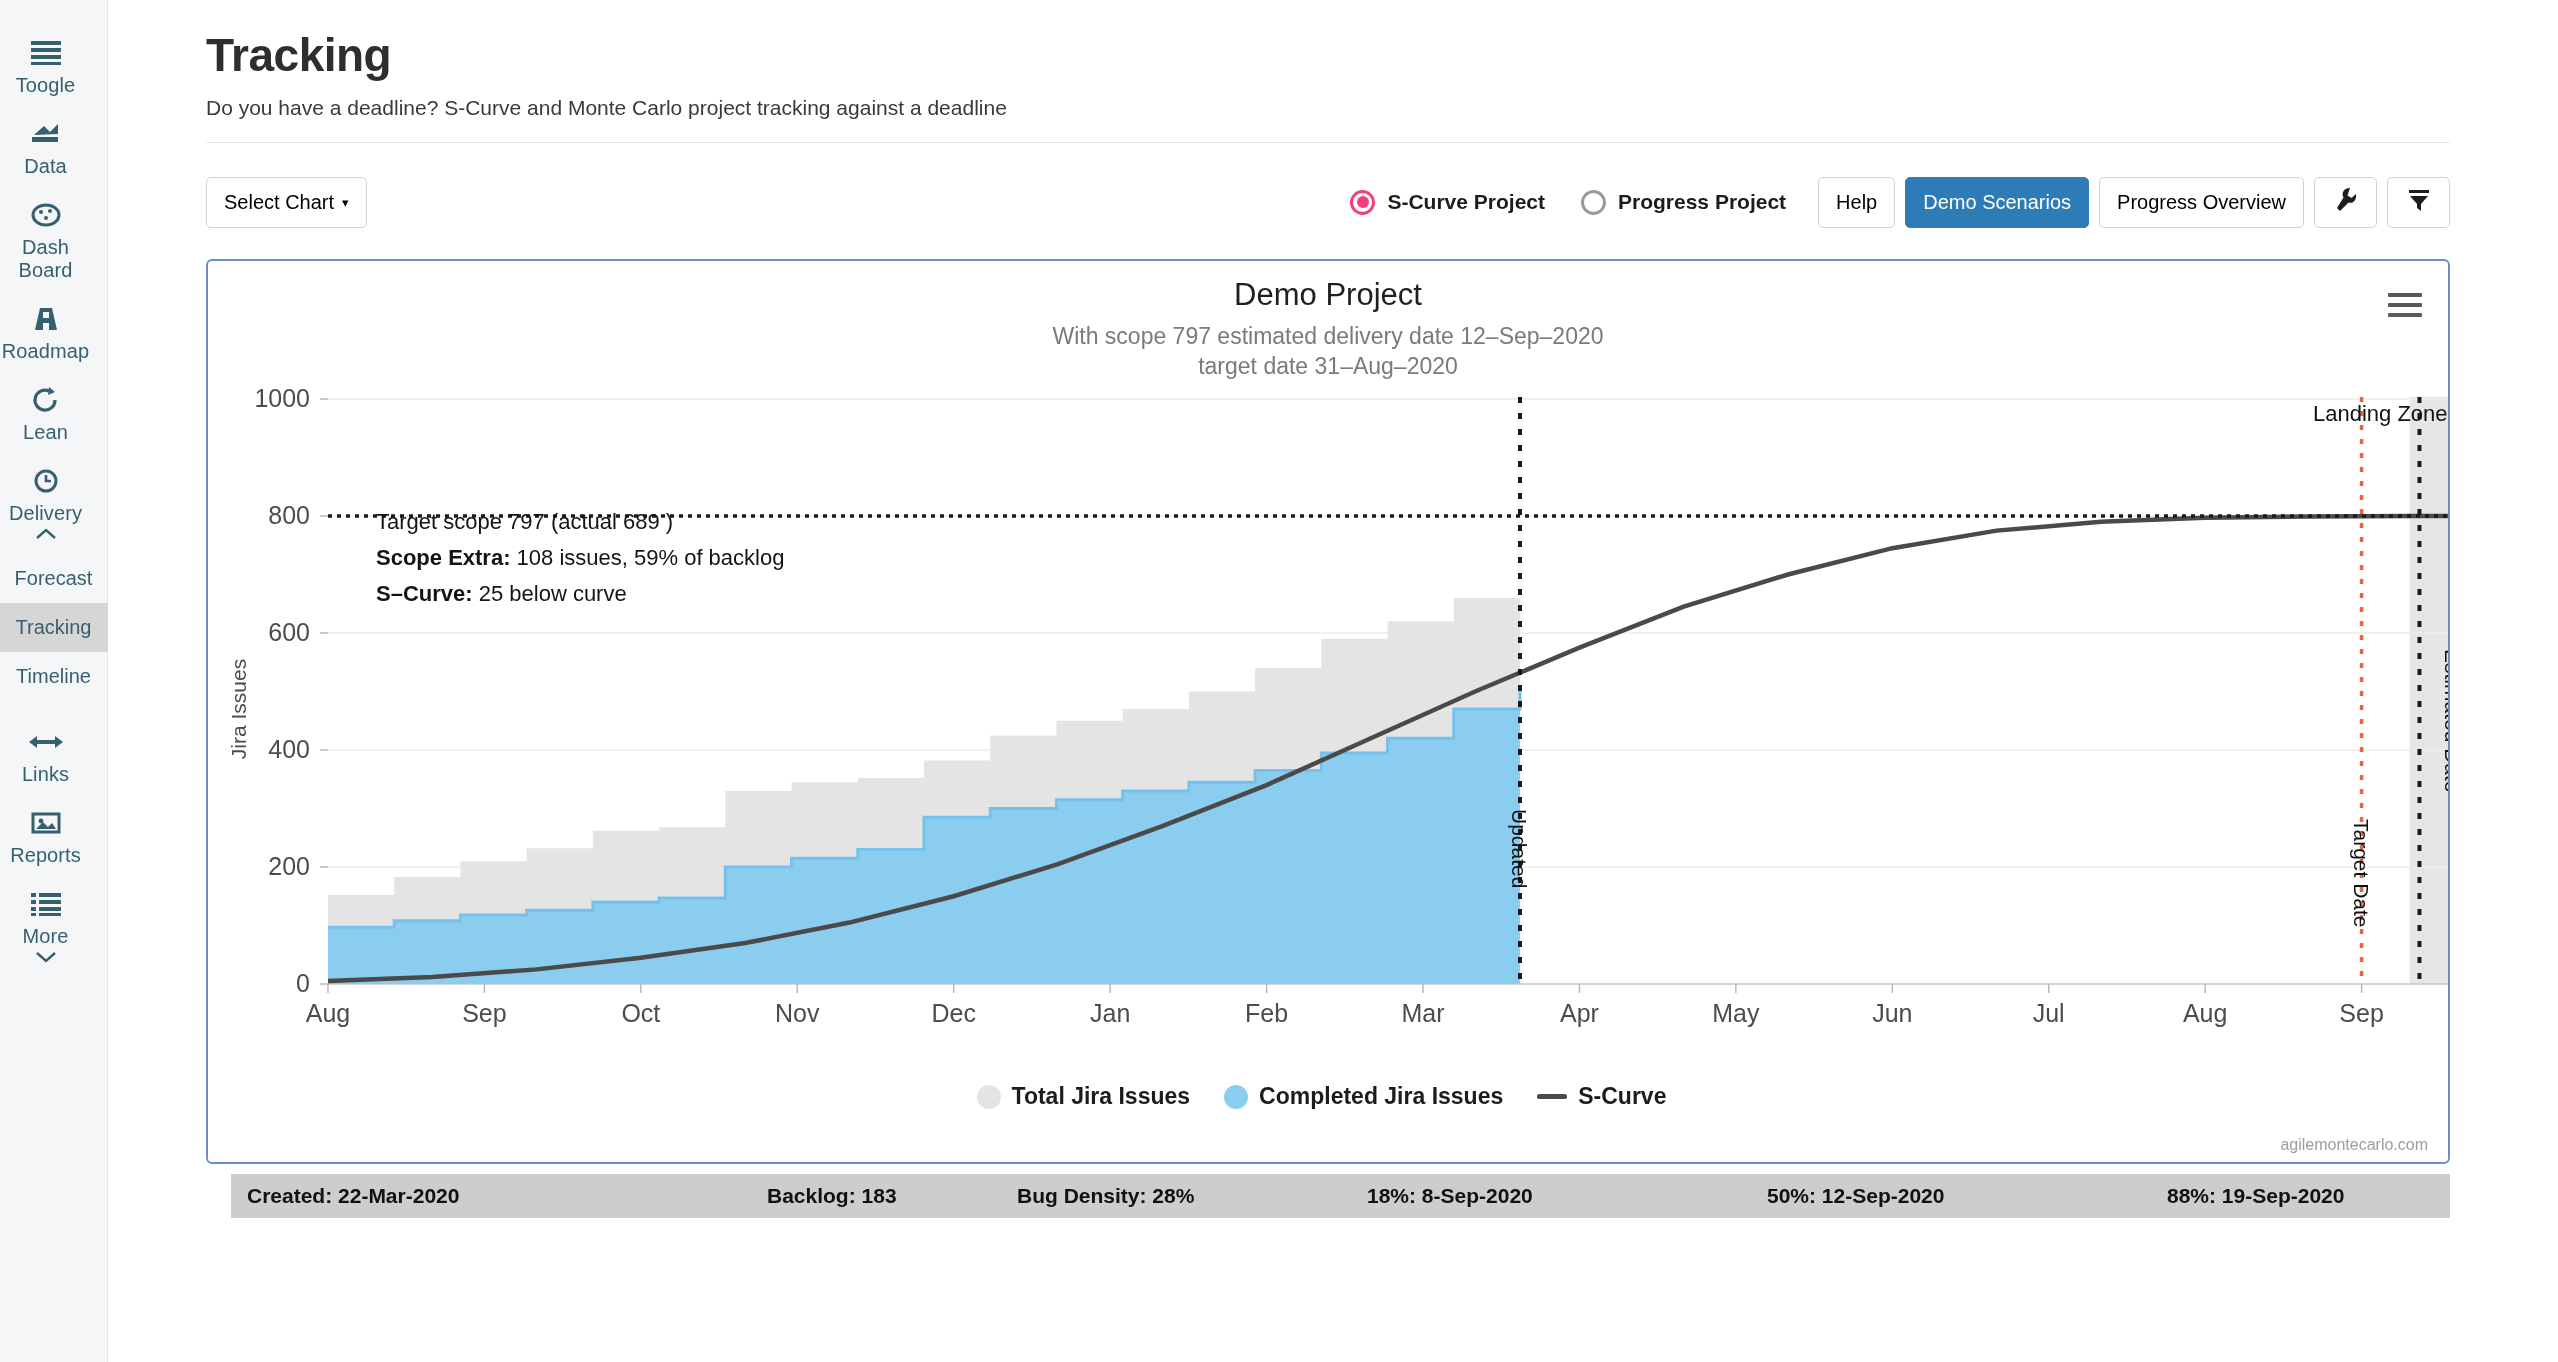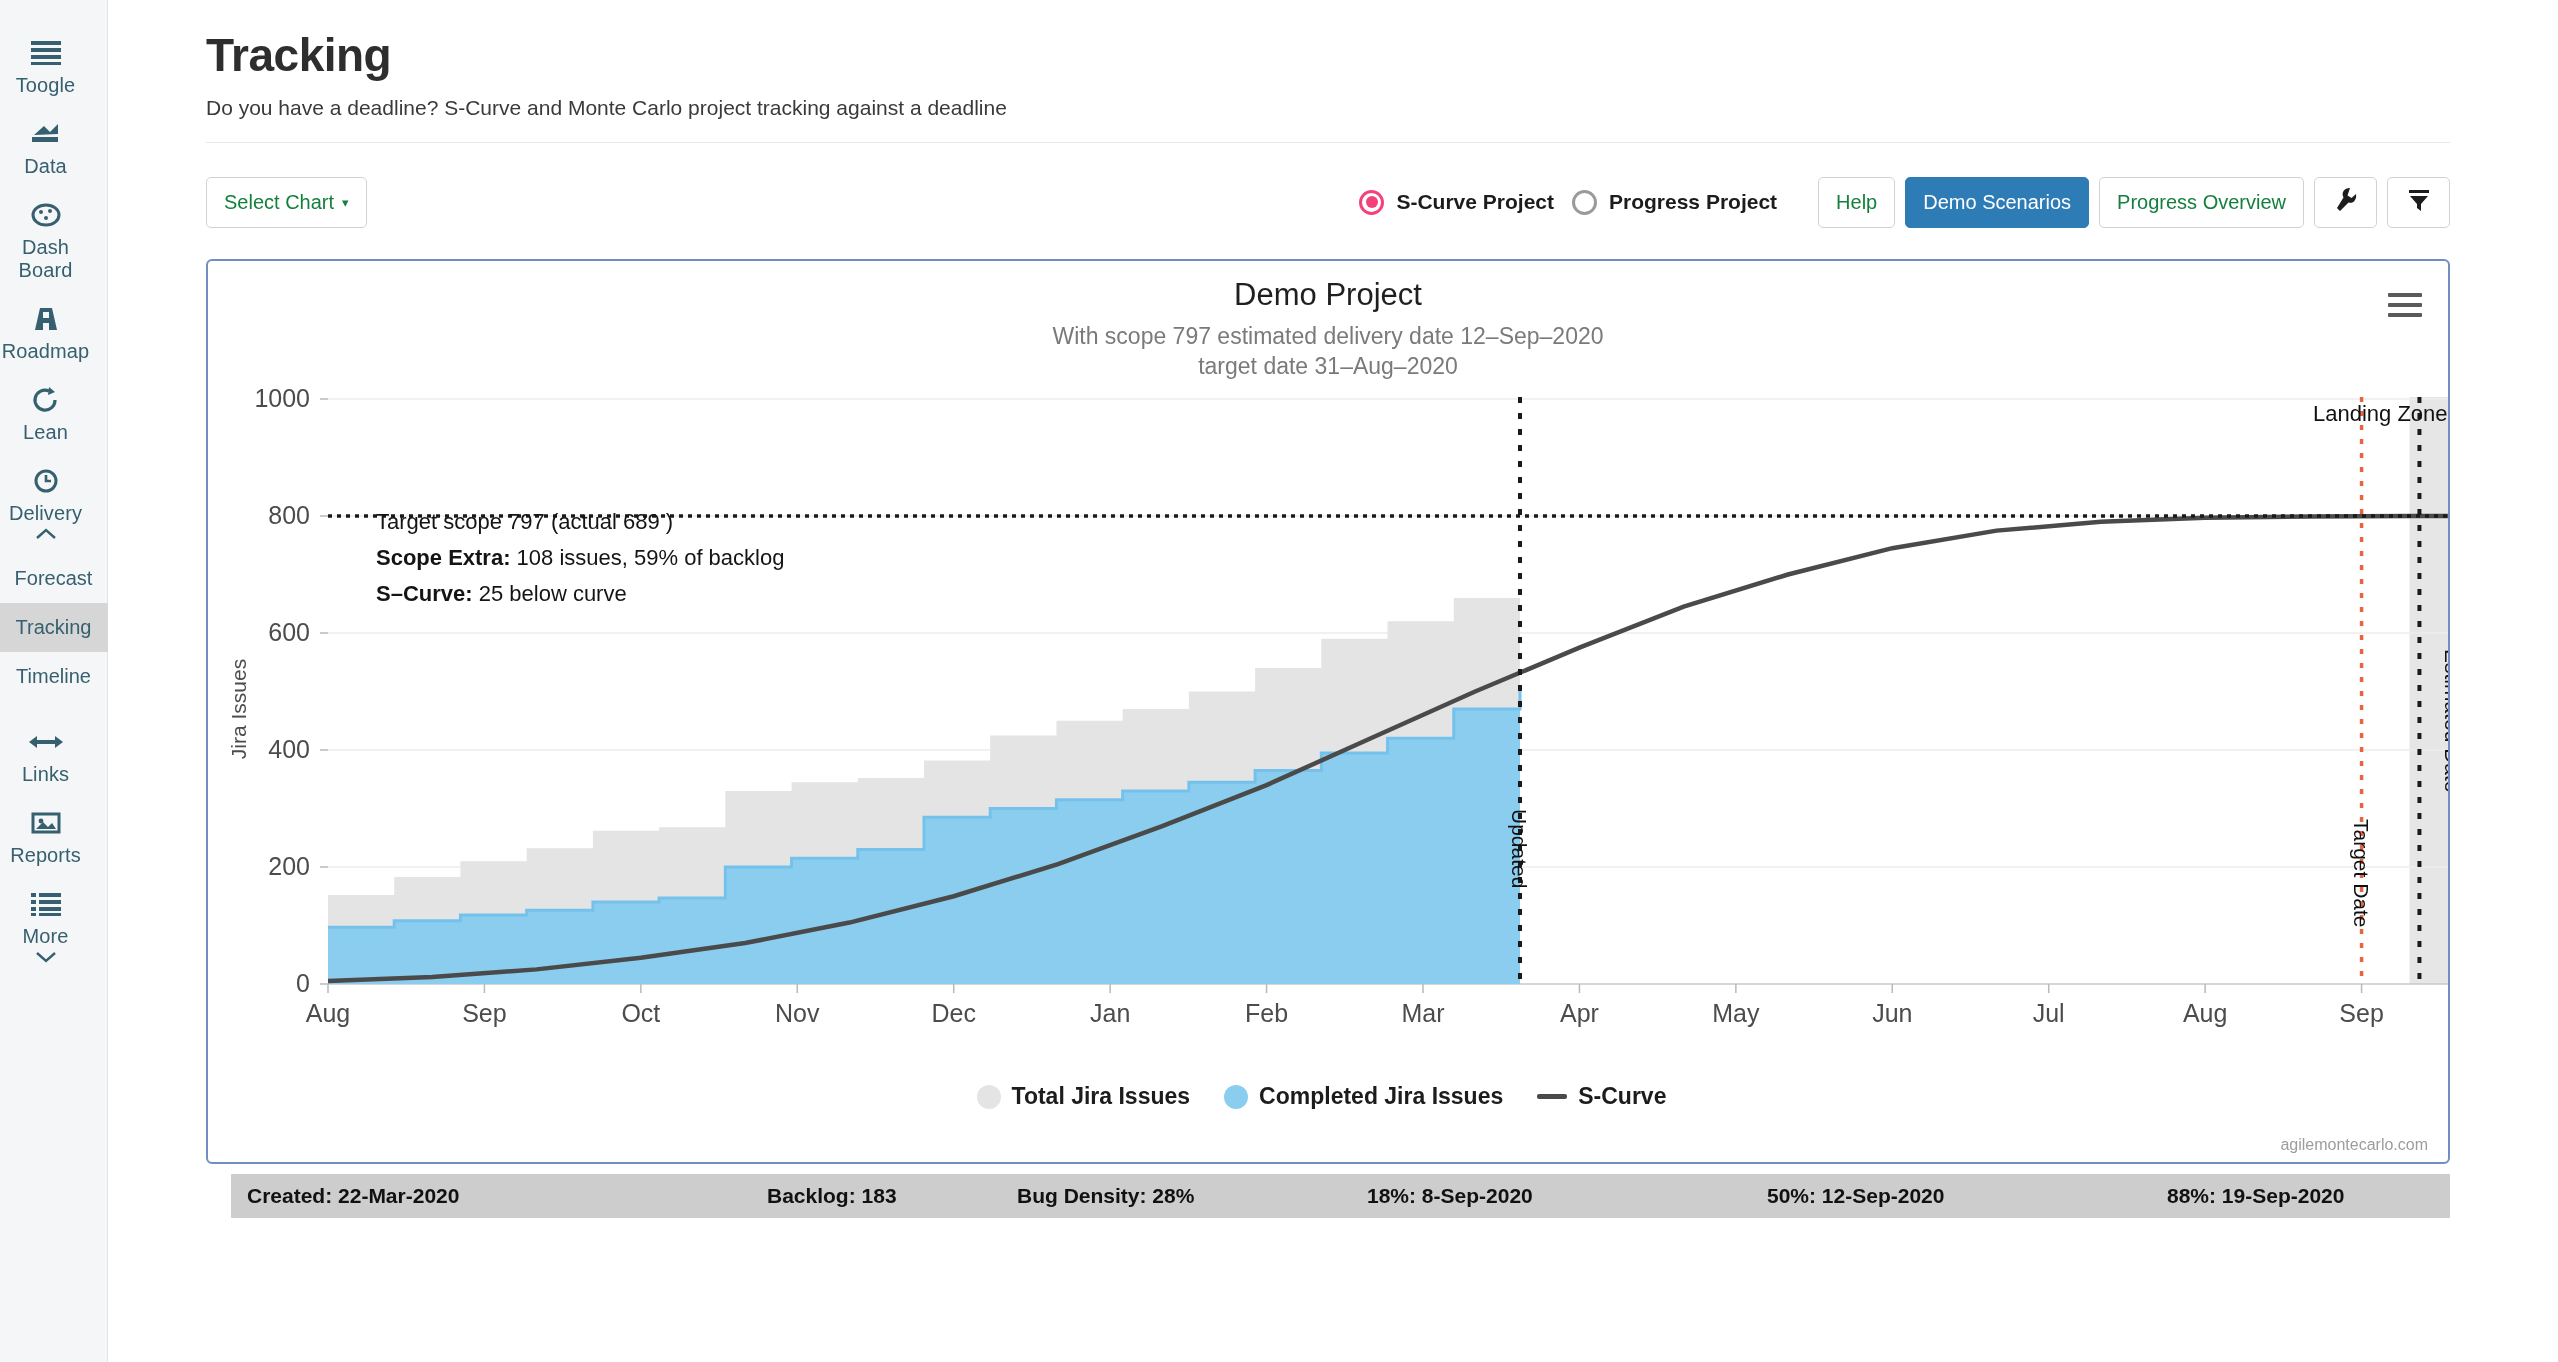--- a/index.html
+++ b/index.html
@@ -42,28 +42,28 @@
   #page-sub { font-size:21px; color:#3a3a3a; margin:14px 0 0 48px; }
   #hr { margin:22px 48px 0 48px; height:1px; background:#e8e8e8; }
 
   
   #toolbar {
     margin:30px 48px 0 48px; height:58px;
     display:flex; align-items:center;
   }
   .btn {
     background:#fff; border:1px solid #cfd3d7; border-radius:5px;
-    font-size:20px; color:#15803d; padding:0 17px; height:51px;
+    font-size:20px; color:#000000; padding:0 17px; height:51px;
     display:flex; align-items:center; cursor:pointer; font-family:"Liberation Sans",sans-serif;
   }
   .btn.primary { background:#2e7cb5; border-color:#2e7cb5; color:#fff; }
   .btn.icon-btn { padding:0; width:63px; justify-content:center; }
   .caret { margin-left:8px; font-size:13px; }
   .spacer { flex:1; }
-  .radio-group { display:flex; align-items:center; gap:18px; margin-right:41px; }
+  .radio-group { display:flex; align-items:center; gap:36px; margin-right:32px; }
   .radio-opt { display:flex; align-items:center; cursor:pointer; }
   .radio-ring {
     width:25px; height:25px; border-radius:50%; border:3px solid #9a9a9a;
     margin-right:12px; display:flex; align-items:center; justify-content:center;
   }
   .radio-ring.on { border-color:#f4417c; }
   .radio-dot { width:12px; height:12px; border-radius:50%; background:#f4417c; }
   .radio-label { font-size:21px; font-weight:bold; color:#1c1c1c; }
   .btn-gap { width:10px; }
 

